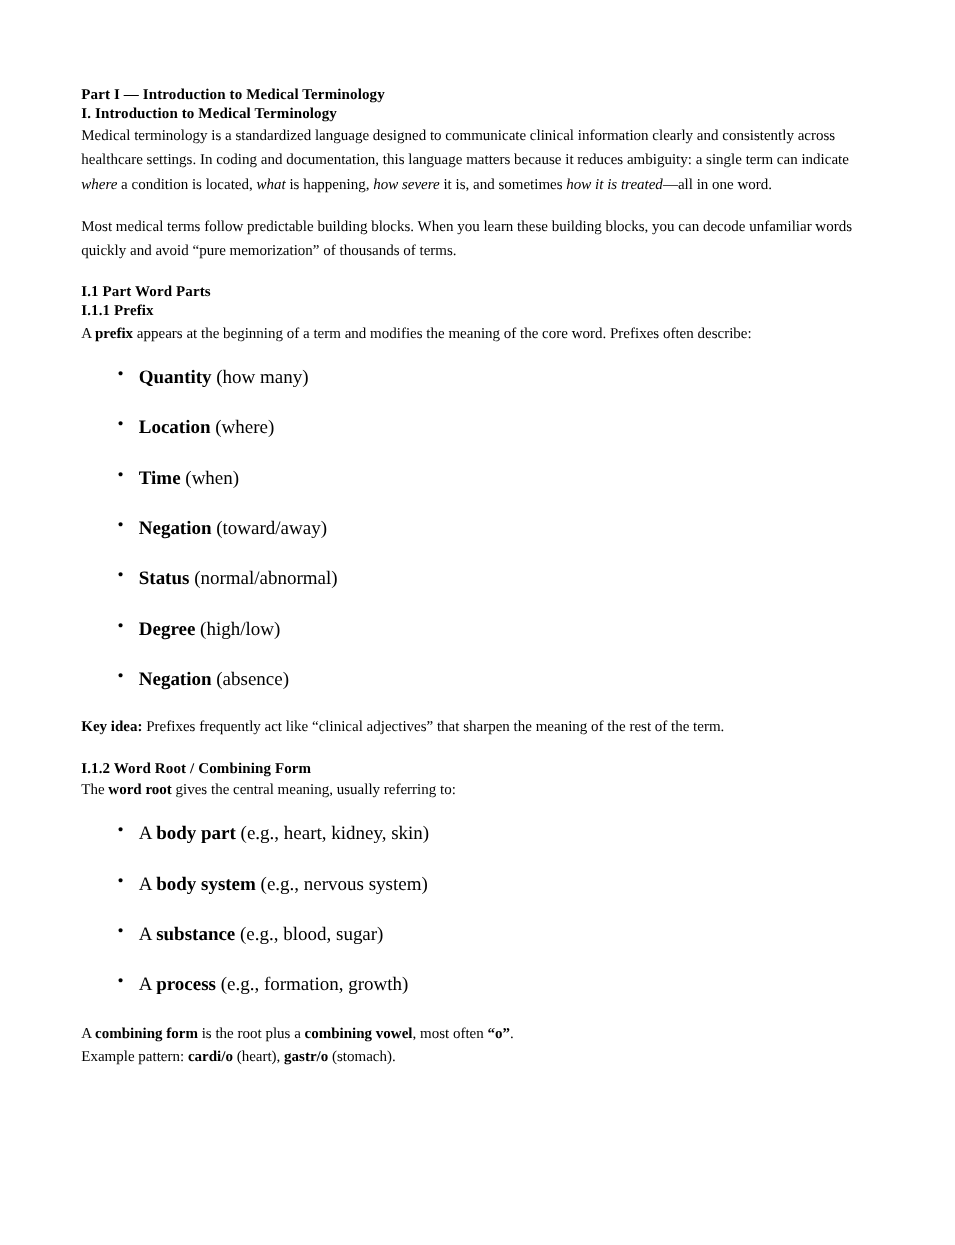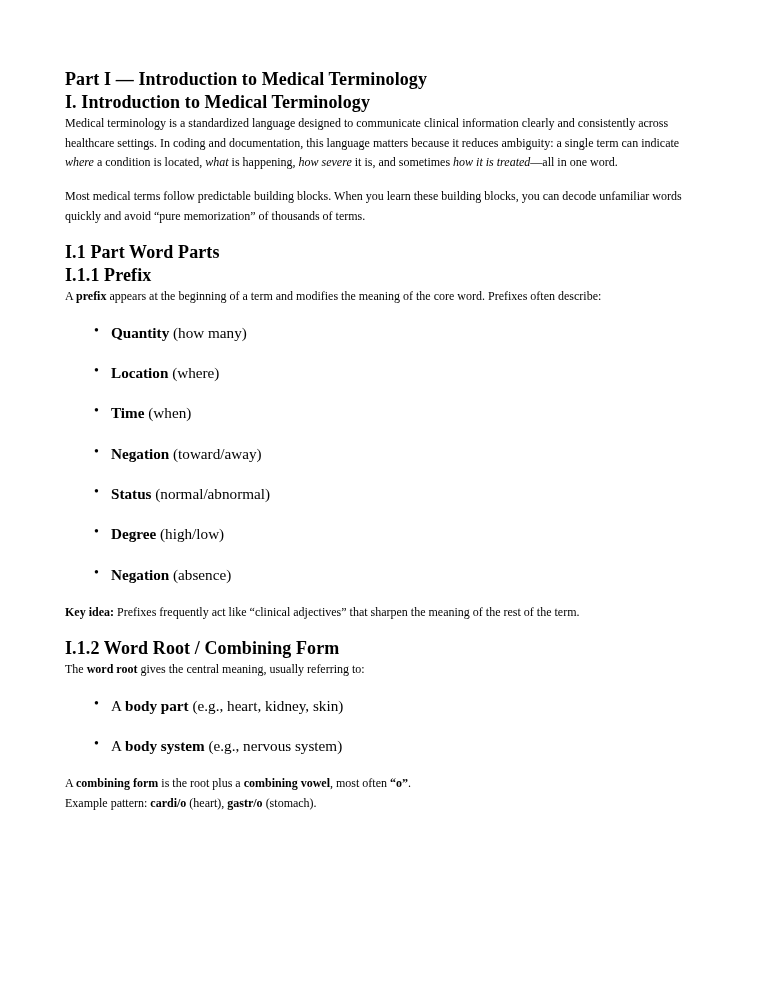--- a/index.html
+++ b/index.html
@@ -21,21 +21,21 @@
     height: 996px;
     background: #ffffff;
     box-sizing: border-box;
     padding: 68px 78px 0 65px;
   }
   .doc {
     width: 621px;
   }
   h1.heading, h2.heading, h3.heading, h4.heading {
     font-weight: bold;
-    font-size: 18px;
+    font-size: 12px;
     line-height: 1.28;
     margin: 0;
     letter-spacing: 0.1px;
   }
   .h-part   { margin: 0 0 16px 0; }
   .h-sec    { margin: 0 0 18px 0; }
   .h-sub    { margin: 20px 0 14px 0; }
   .h-subsub { margin: 18px 0 14px 0; }
   p.para {
     font-size: 12px;
@@ -106,20 +106,22 @@
     <p class="para"><strong>Key idea:</strong><span> Prefixes frequently act like “clinical adjectives” that sharpen the meaning of the rest of the term.</span></p>
 
     <h4 class="heading h-subsub">I.1.2 Word Root / Combining Form</h4>
 
     <p class="para tight"><span>The </span><strong>word root</strong><span> gives the central meaning, usually referring to:</span></p>
 
     <div class="list-block">
       <ul class="bullets">
         <li><span>A </span><strong>body part</strong><span> (e.g., heart, kidney, skin)</span></li>
         <li><span>A </span><strong>body system</strong><span> (e.g., nervous system)</span></li>
+        <li><span>A </span><strong>substance</strong><span> (e.g., blood, sugar)</span></li>
+        <li><span>A </span><strong>process</strong><span> (e.g., formation, growth)</span></li>
       </ul>
     </div>
 
     <p class="para">
         <span class="nowrap-line"><span>A </span><strong>combining form</strong><span> is the root plus a </span><strong>combining vowel</strong><span>, most often </span><strong>“o”</strong><span>.</span></span>
         <span class="nowrap-line"><span>Example pattern: </span><strong>cardi/o</strong><span> (heart), </span><strong>gastr/o</strong><span> (stomach).</span></span>
       </p>
 
   </div>
 </div>

